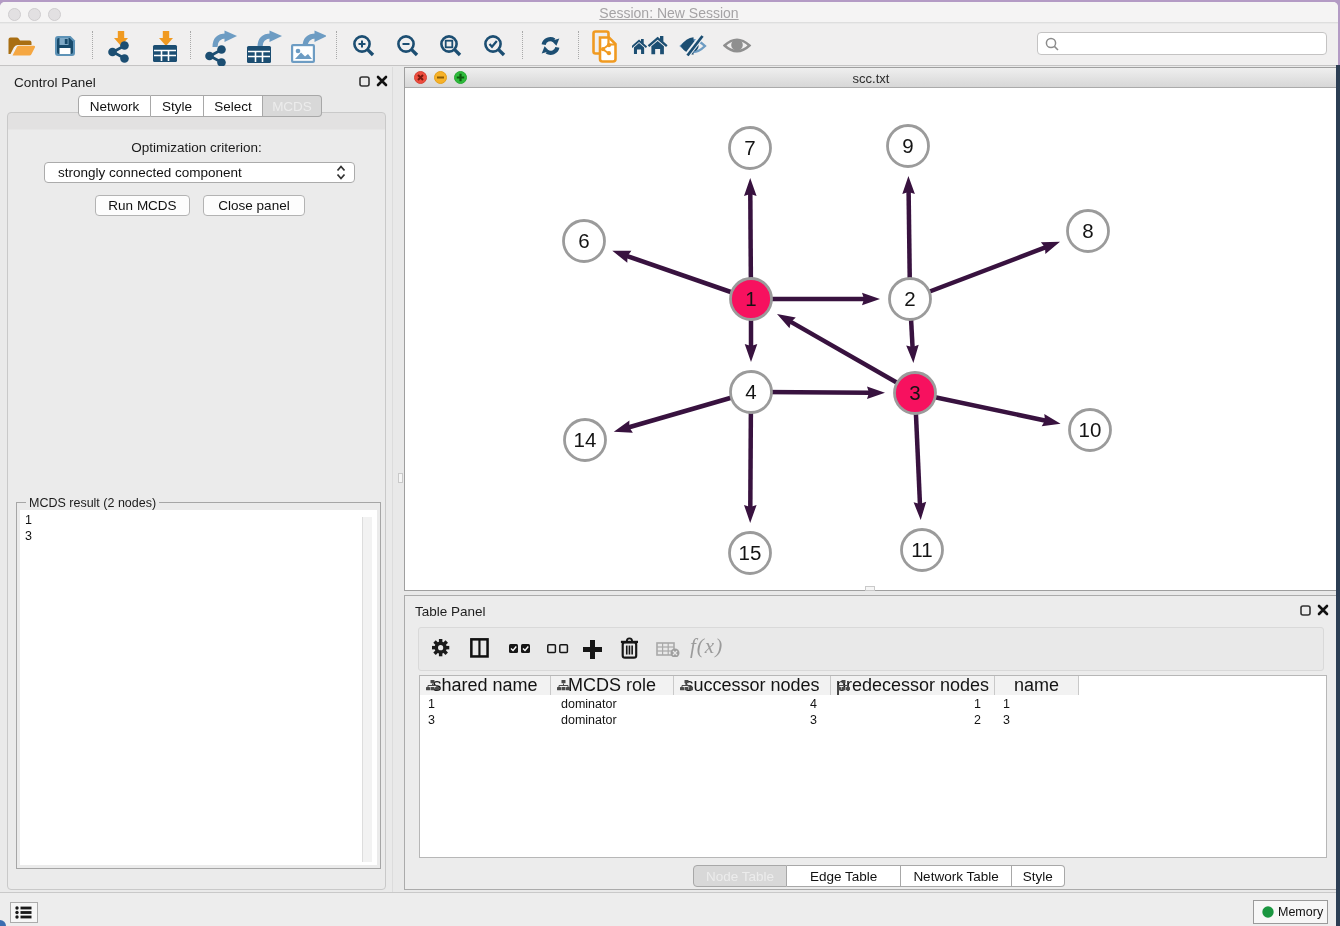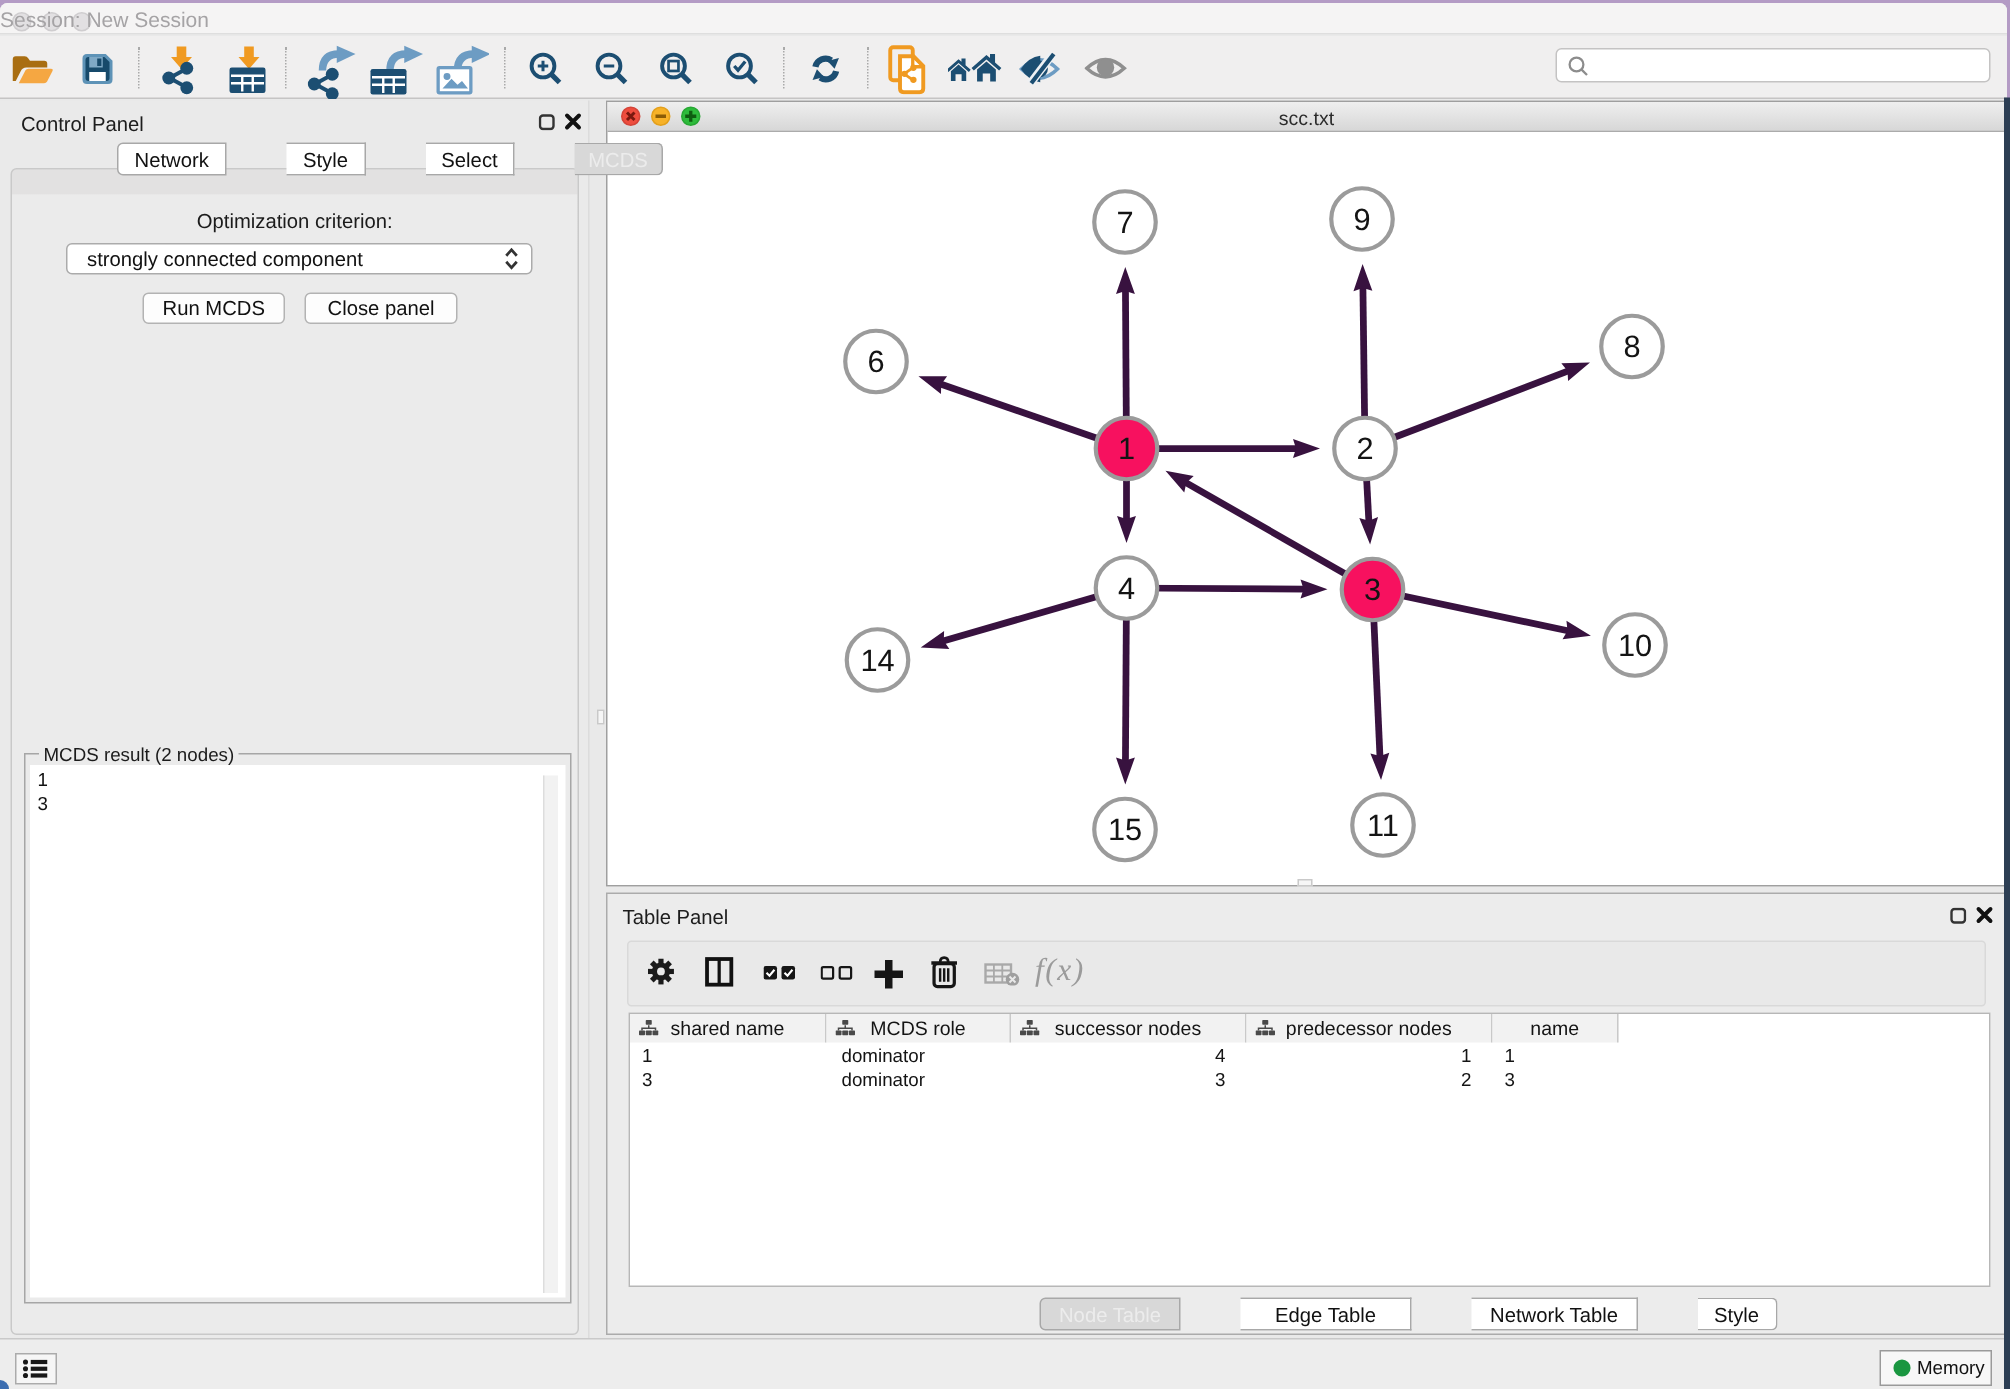--- a/index.html
+++ b/index.html
@@ -1,29 +1,29 @@
 <!DOCTYPE html>
 <html><head><meta charset="utf-8"><style>
 *{margin:0;padding:0;box-sizing:border-box;}
 html,body{width:1340px;height:926px;overflow:hidden;}
 body{font-family:"Liberation Sans",sans-serif;background:#e9e9e9;position:relative;}
 .inl{display:inline-block;vertical-align:-2px;}
 #frame{position:absolute;left:0;top:0;width:1340px;height:926px;background:#b49bc5;}
 #winbody{position:absolute;left:0;top:2px;width:1338px;height:924px;background:#e9e9e9;border-radius:5px 5px 0 0;overflow:hidden;}
 #titlebar{position:absolute;left:0;top:0;width:1338px;height:21px;background:#f5f4f4;border-bottom:1px solid #dedede;}
 .tl{position:absolute;top:5.5px;width:13px;height:13px;border-radius:50%;background:#e2e0e2;border:1px solid #cfcdcf;}
-#title{position:absolute;left:0;top:3px;width:1338px;font-size:14px;color:#a5a3a5;}
+#title{position:absolute;left:0;top:3px;width:1338px;text-align:center;font-size:14px;color:#a5a3a5;text-decoration:underline;}
 #toolbar{position:absolute;left:0;top:22px;width:1338px;height:42px;background:#f0efef;border-bottom:1px solid #c5c4c4;}
 .sep{position:absolute;top:7px;height:28px;width:0;border-left:1px dotted #a9a9a9;}
 .ticon{position:absolute;top:0;}
 #search{position:absolute;left:1037px;top:8px;width:290px;height:23px;background:#fff;border:1px solid #c4c3c3;border-radius:4px;}
 #cpanel{position:absolute;left:0;top:65px;width:393px;height:825px;background:#eaeaea;border-right:1px solid #dcdcdc;}
 .ptitle{font-size:13.5px;color:#1d1d1d;}
 .wbtn{position:absolute;top:8px;}
-.tabs{position:absolute;display:flex;z-index:3;gap:40px;}
+.tabs{position:absolute;display:flex;z-index:3;}
 .tab{height:22px;line-height:21px;font-size:13.5px;color:#111;background:#fff;border:1px solid #a8a8a8;border-left:none;padding:0 12px;text-align:center;}
 .tab.first{border-left:1px solid #a8a8a8;border-radius:4px 0 0 4px;}
 .tab.last{border-radius:0 4px 4px 0;}
 .tab.sel{background:#d8d8d8;color:#ececec;}
 #tabpane{position:absolute;left:7px;top:45px;width:379px;height:778px;background:linear-gradient(#e2e1e1 0,#e2e1e1 16px,#ebebeb 17px);border:1px solid #c9c9c9;border-radius:4px;}
 #optlabel{position:absolute;left:0;top:27px;width:100%;text-align:center;font-size:13.5px;color:#1b1b1b;}
 #dropdown{position:absolute;left:36px;top:49px;width:311px;height:21px;background:#fff;border:1px solid #ababab;border-radius:4px;font-size:13.5px;color:#111;line-height:19px;padding-left:13px;}
 .btn{position:absolute;height:21px;background:#fdfdfd;border:1px solid #b3b3b3;border-radius:4px;font-size:13.5px;color:#111;text-align:center;line-height:19px;}
 #fieldset{position:absolute;left:8px;top:389px;width:365px;height:367px;border:1px solid #a6a6a6;}
 #legend{position:absolute;left:9px;top:-7px;background:#ebebeb;padding:0 3px;font-size:12.5px;color:#1b1b1b;}
@@ -31,21 +31,21 @@
 #fscroll{position:absolute;right:5px;top:7px;width:10px;bottom:3px;background:#f2f2f2;border-left:1px solid #ddd;}
 #netwin{position:absolute;left:404px;top:65px;width:934px;height:524px;background:#fff;border:1px solid #9f9f9f;}
 #nettitle{position:absolute;left:0;top:0;width:100%;height:20px;background:linear-gradient(#efefef,#d7d7d7);border-bottom:1px solid #ababab;}
 #nettitle .t{position:absolute;width:100%;text-align:center;top:2.5px;font-size:13px;font-weight:normal;color:#2c2c2c;}
 .mac{position:absolute;top:2.5px;width:13px;height:13px;border-radius:50%;}
 .mac svg{display:block;}
 #graph{position:absolute;left:0;top:23px;}
 #tpanel{position:absolute;left:404px;top:593px;width:934px;height:295px;background:#ececec;border:1px solid #ababab;}
 #ttools{position:absolute;left:13px;top:31px;width:906px;height:44px;background:#e9e9e9;border:1px solid #d9d9d9;border-radius:3px;}
 #ttable{position:absolute;left:14px;top:79px;width:908px;height:183px;background:#fff;border:1px solid #b7b7b7;}
-.th{position:absolute;top:0;height:19px;background:#f2f2f2;border-right:1px solid #c9c9c9;font-size:13px;color:#141414;text-align:center;line-height:19px;}
+.th{position:absolute;top:0;height:19px;background:#f2f2f2;border-right:1px solid #c9c9c9;font-size:18px;color:#141414;text-align:center;line-height:19px;}
 .th svg{position:absolute;left:6px;top:4px;}
 .trow{position:absolute;width:100%;height:16px;font-size:12.5px;color:#141414;}
 .tc{position:absolute;top:1px;}
 #statusbar{position:absolute;left:0;top:890px;width:1338px;height:34px;background:#ededed;border-top:1px solid #c9c9c9;}
 #listbtn{position:absolute;left:10px;top:9px;width:28px;height:21px;background:#f6f6f6;border:1px solid #ababab;}
 #membtn{position:absolute;right:10px;top:7px;width:75px;height:24px;background:#f7f7f7;border:1px solid #9a9a9a;font-size:12.5px;color:#111;line-height:22px;white-space:nowrap;}
 #rightedge{position:absolute;left:1336px;top:65px;width:4px;height:861px;background:#2c3e54;}
 </style></head><body>
 <div id="frame">
     <div id="winbody">

